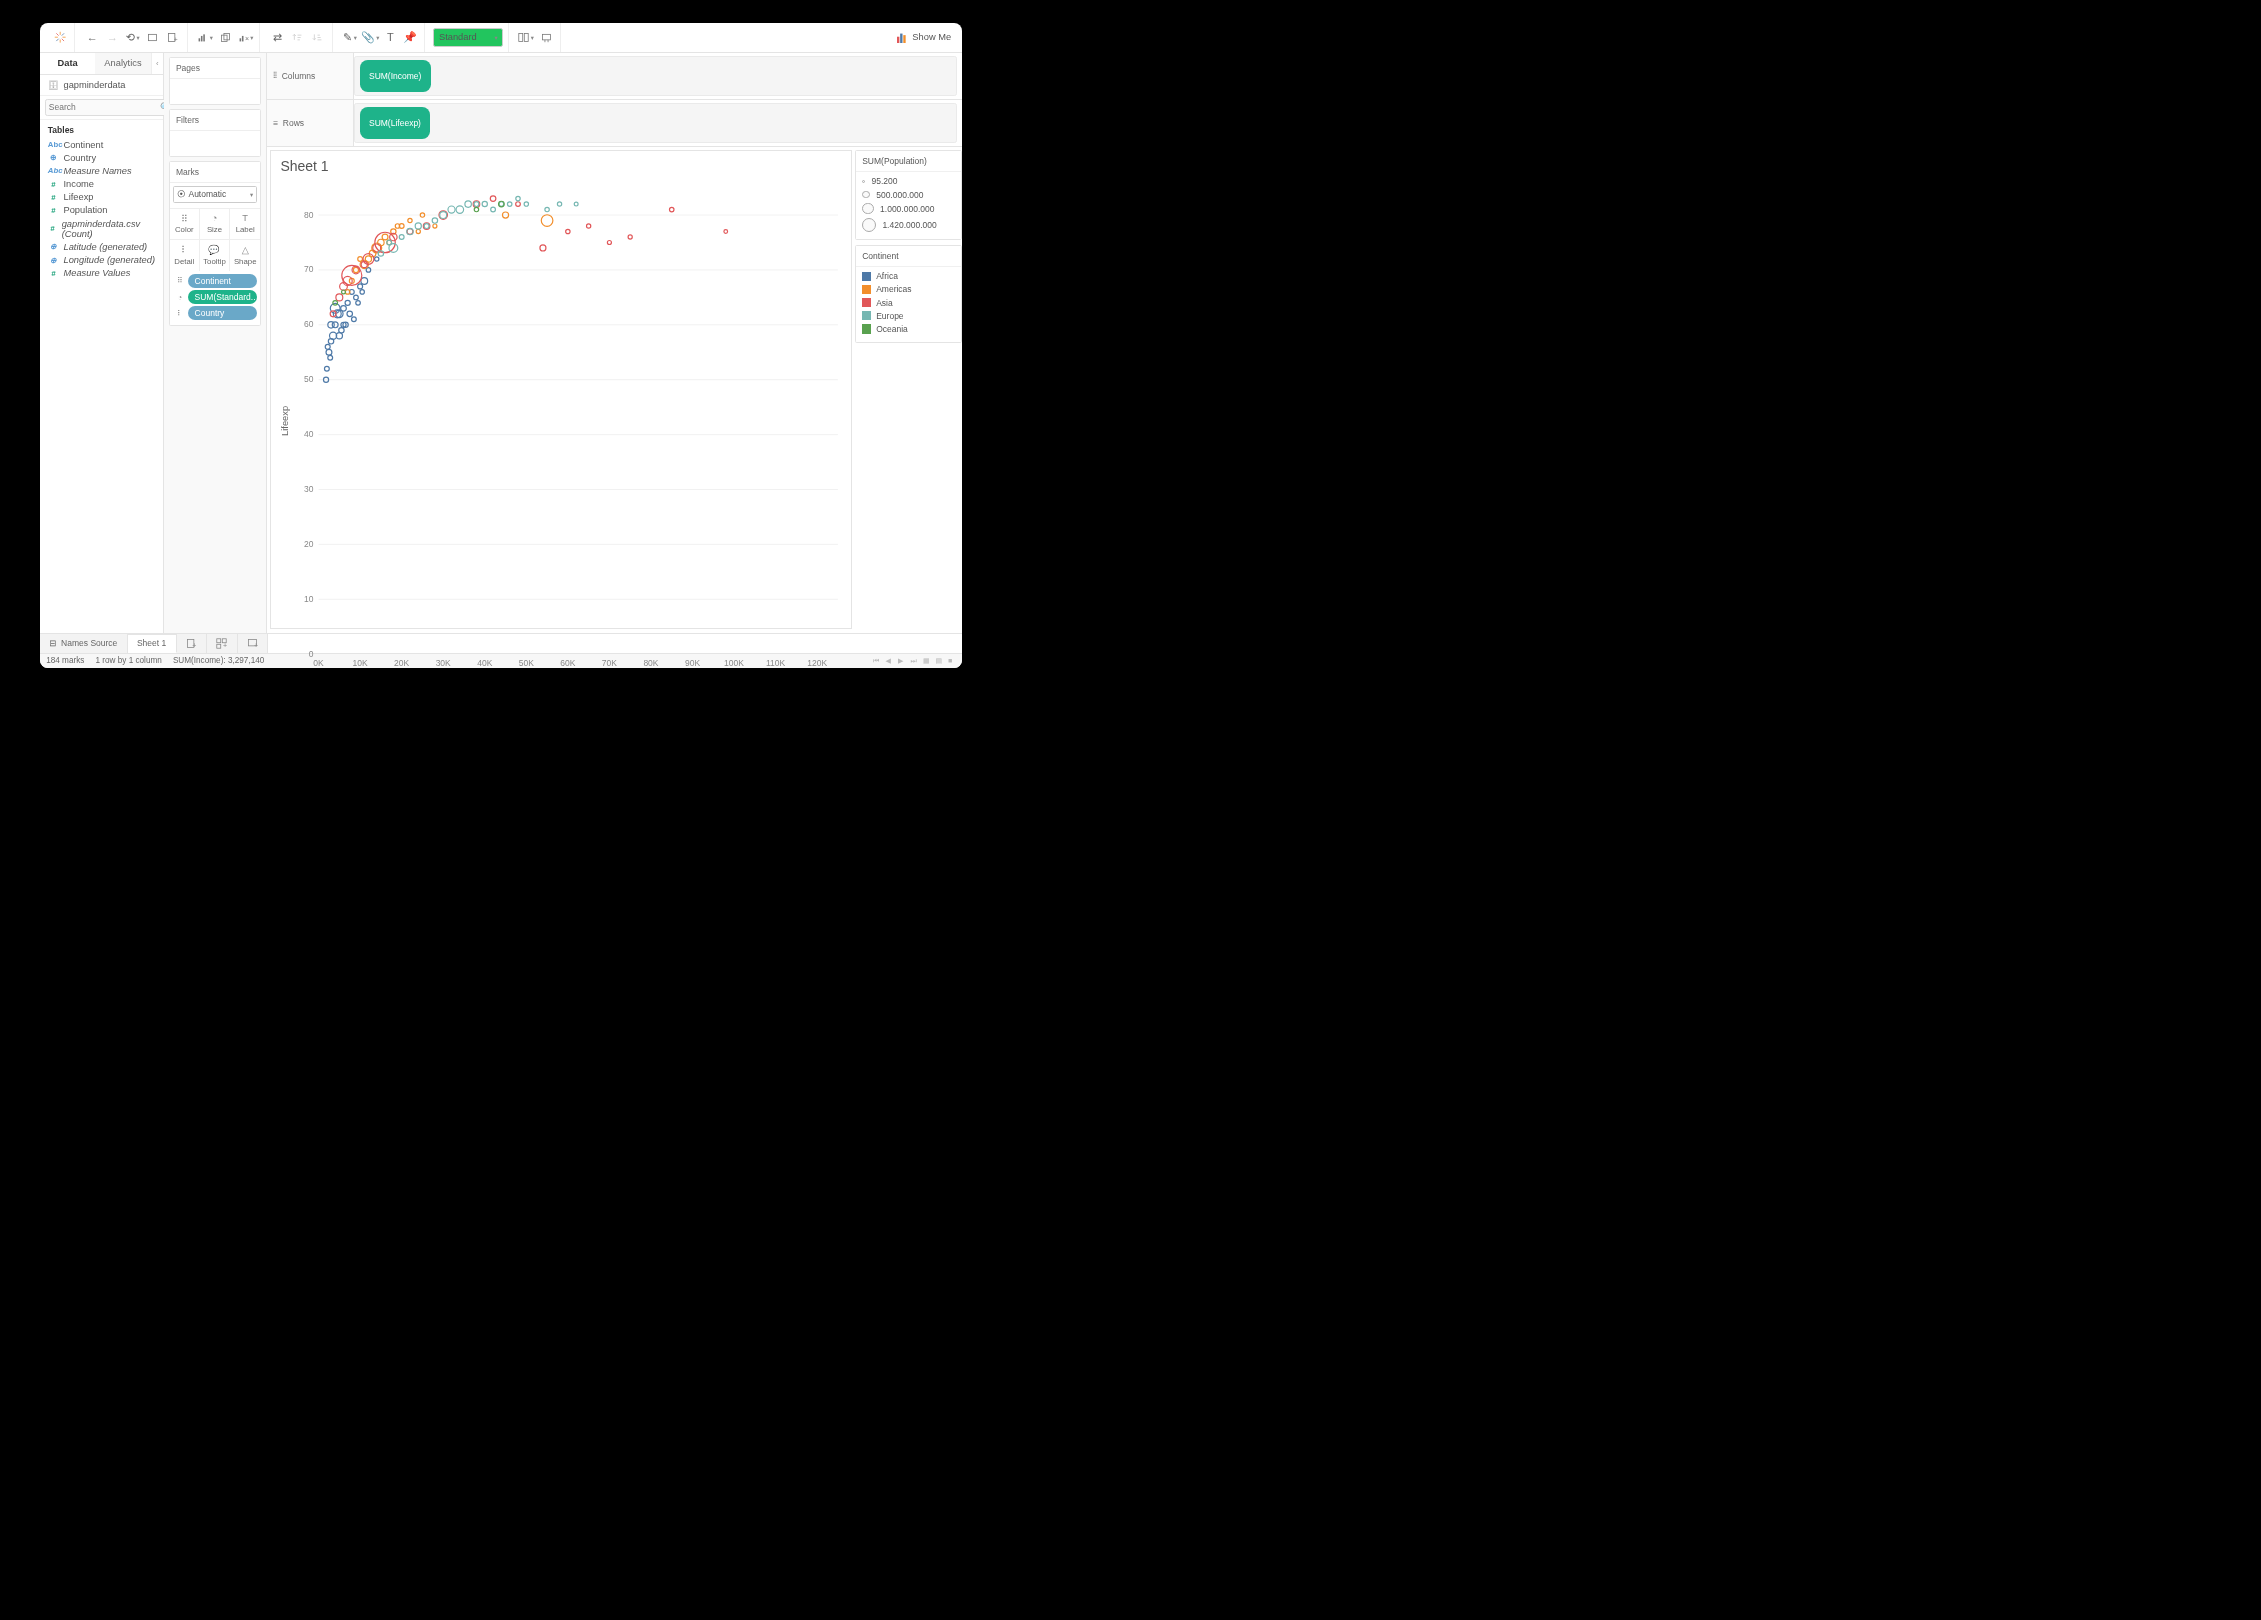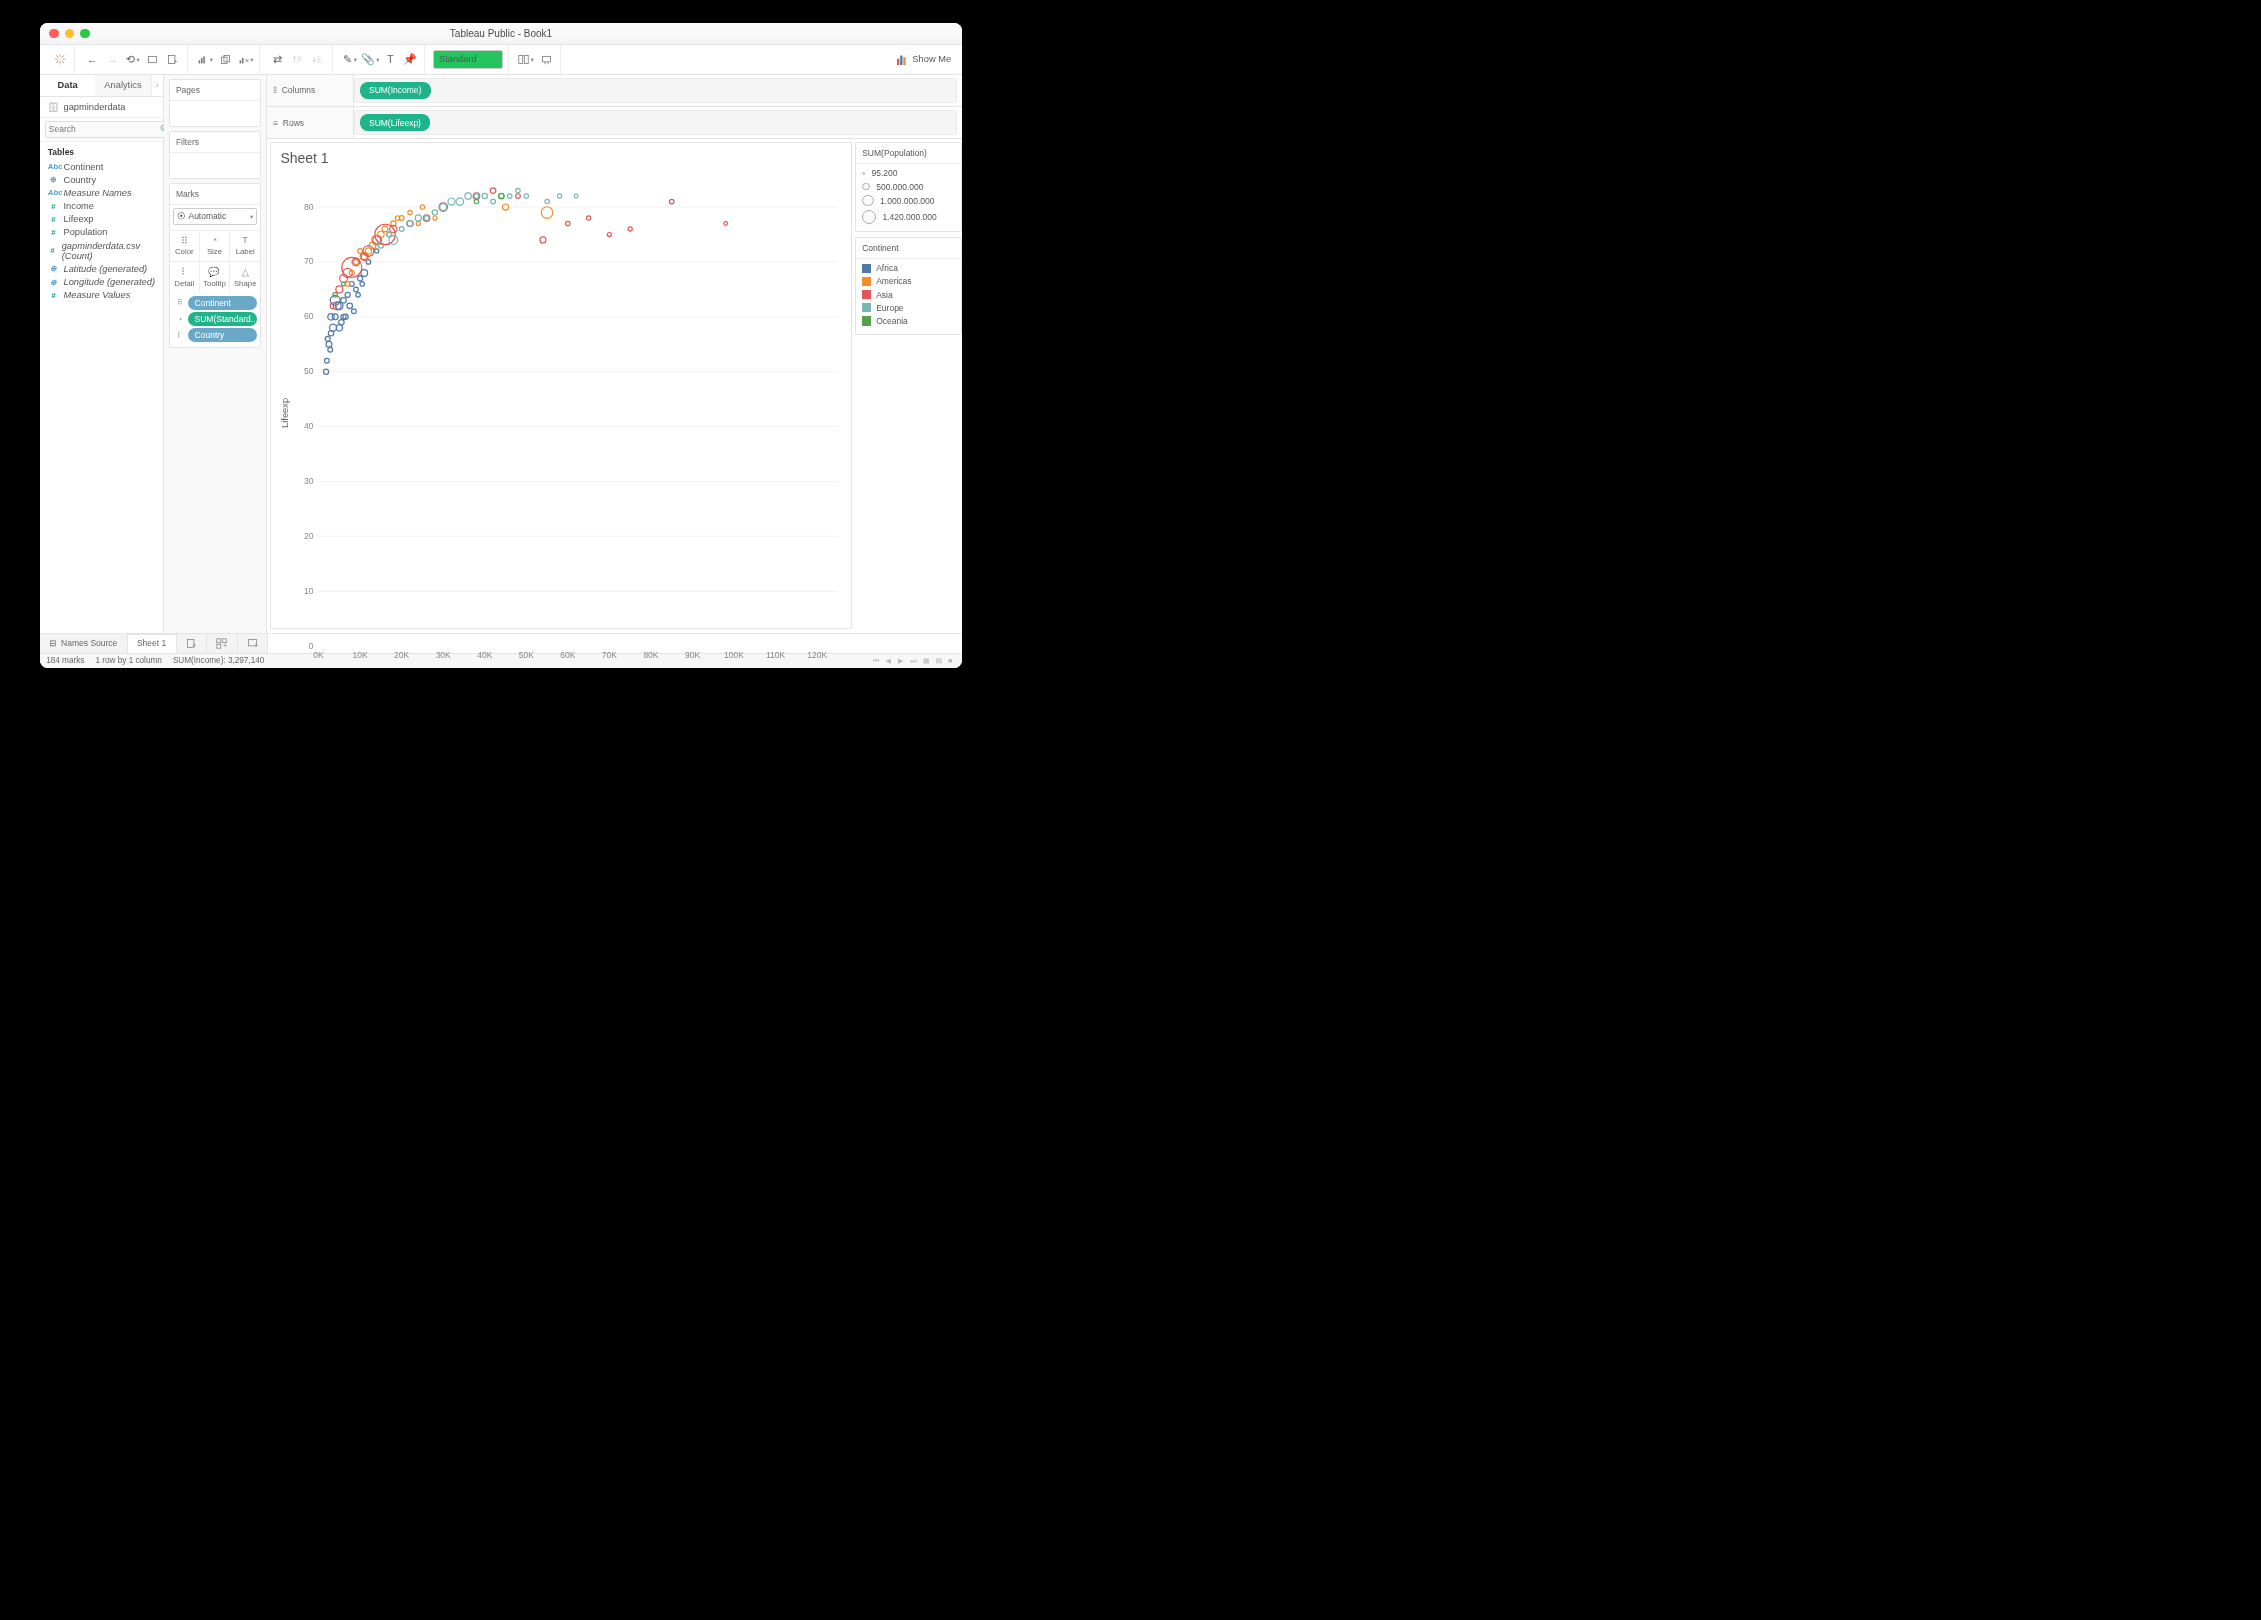--- a/index.html
+++ b/index.html
@@ -60,21 +60,21 @@
   .pill-row{display:flex; align-items:center; gap:1.6px;}
   .pill-row .pi{width:14px; text-align:center; font-size:7.8px; color:#888;}
   .pill{flex:1; height:14px; border-radius:7px; font-size:8.5px; color:#fff; display:flex; align-items:center; padding:0 6.2px; overflow:hidden; white-space:nowrap; text-overflow:ellipsis;}
   .pill.dim{background:#6aa8c8;}
   .pill.meas{background:#1eb38a;}
 
   .main{flex:1; display:flex; flex-direction:column; min-width:0;}
   .shelf{display:flex; border-bottom:0.8px solid #e4e4e4; background:#fff;}
   .shelfgutter{width:87px; border-right:0.8px solid #e4e4e4; display:flex; align-items:center; gap:4.7px; font-size:8.5px; color:#666; padding:0 6.2px; background:#fafafa;}
   .shelfcontent{flex:1; padding:3.1px 4.7px; background:#f5f5f5; border:0.8px solid #eaeaea; margin:3.1px 4.7px 3.1px 0; border-radius:2.3px; display:flex; gap:3.1px; align-items:center; min-height:20px;}
-  .bigpill{height:17px; border-radius:7.8px; background:#1eb38a; color:#fff; font-size:8.5px; padding:0 9.3px; display:flex; align-items:center;}
+  .bigpill{height:32px; border-radius:7.8px; background:#1eb38a; color:#fff; font-size:8.5px; padding:0 9.3px; display:flex; align-items:center;}
 
   .vizrow{flex:1; display:flex; min-height:0; padding:0 0 0 0;}
   .vizpane{flex:1; border:0.8px solid #e4e4e4; margin:3.1px; display:flex; flex-direction:column; background:#fff; min-width:0;}
   .viztitle{font-size:14px; color:#555; padding:6.2px 9.3px 3.1px;}
   .chartarea{flex:1; position:relative; padding:4.7px;}
   svg.chart{width:100%; height:100%;}
   .legendcol{width:107px; padding:3.1px 0 0; display:flex; flex-direction:column; gap:4.7px;}
   .legend{border:0.8px solid #e4e4e4; background:#fff; border-radius:1.6px;}
   .legend-title{font-size:8.5px; color:#555; padding:4.7px 6.2px; border-bottom:0.8px solid #f0f0f0;}
   .legend-body{padding:3.1px 6.2px 6.2px;}
@@ -92,28 +92,20 @@
   .statusright{margin-left:auto; display:flex; gap:4.7px; align-items:center;}
   .pagectl{width:7.8px;color:#bbb;font-size:7px;}
   .axis-title{font-size:11px; fill:#666;}
   .ylabel-rot{font-size:11px; fill:#666;}
   .tbtn.disabled{color:#ccc;}
 </style>
 </head>
 <body>
 
 <div class="window">
-  <div class="titlebar">
-    <div class="traffic">
-      <span class="tred"></span>
-      <span class="tyel"></span>
-      <span class="tgrn"></span>
-    </div>
-    <div class="title">Tableau Public - Book1</div>
-  </div>
 
   <div class="toolbar">
     <div class="grp">
       <button class="tbtn">
           <svg width="12.4" height="12.4" viewBox="0 0 16 16">
             <g stroke="#f28e2b">
               <line x1="8" y1="1" x2="8" y2="5"></line>
               <line x1="8" y1="11" x2="8" y2="15"></line>
               <line x1="1" y1="8" x2="5" y2="8"></line>
               <line x1="11" y1="8" x2="15" y2="8"></line>

